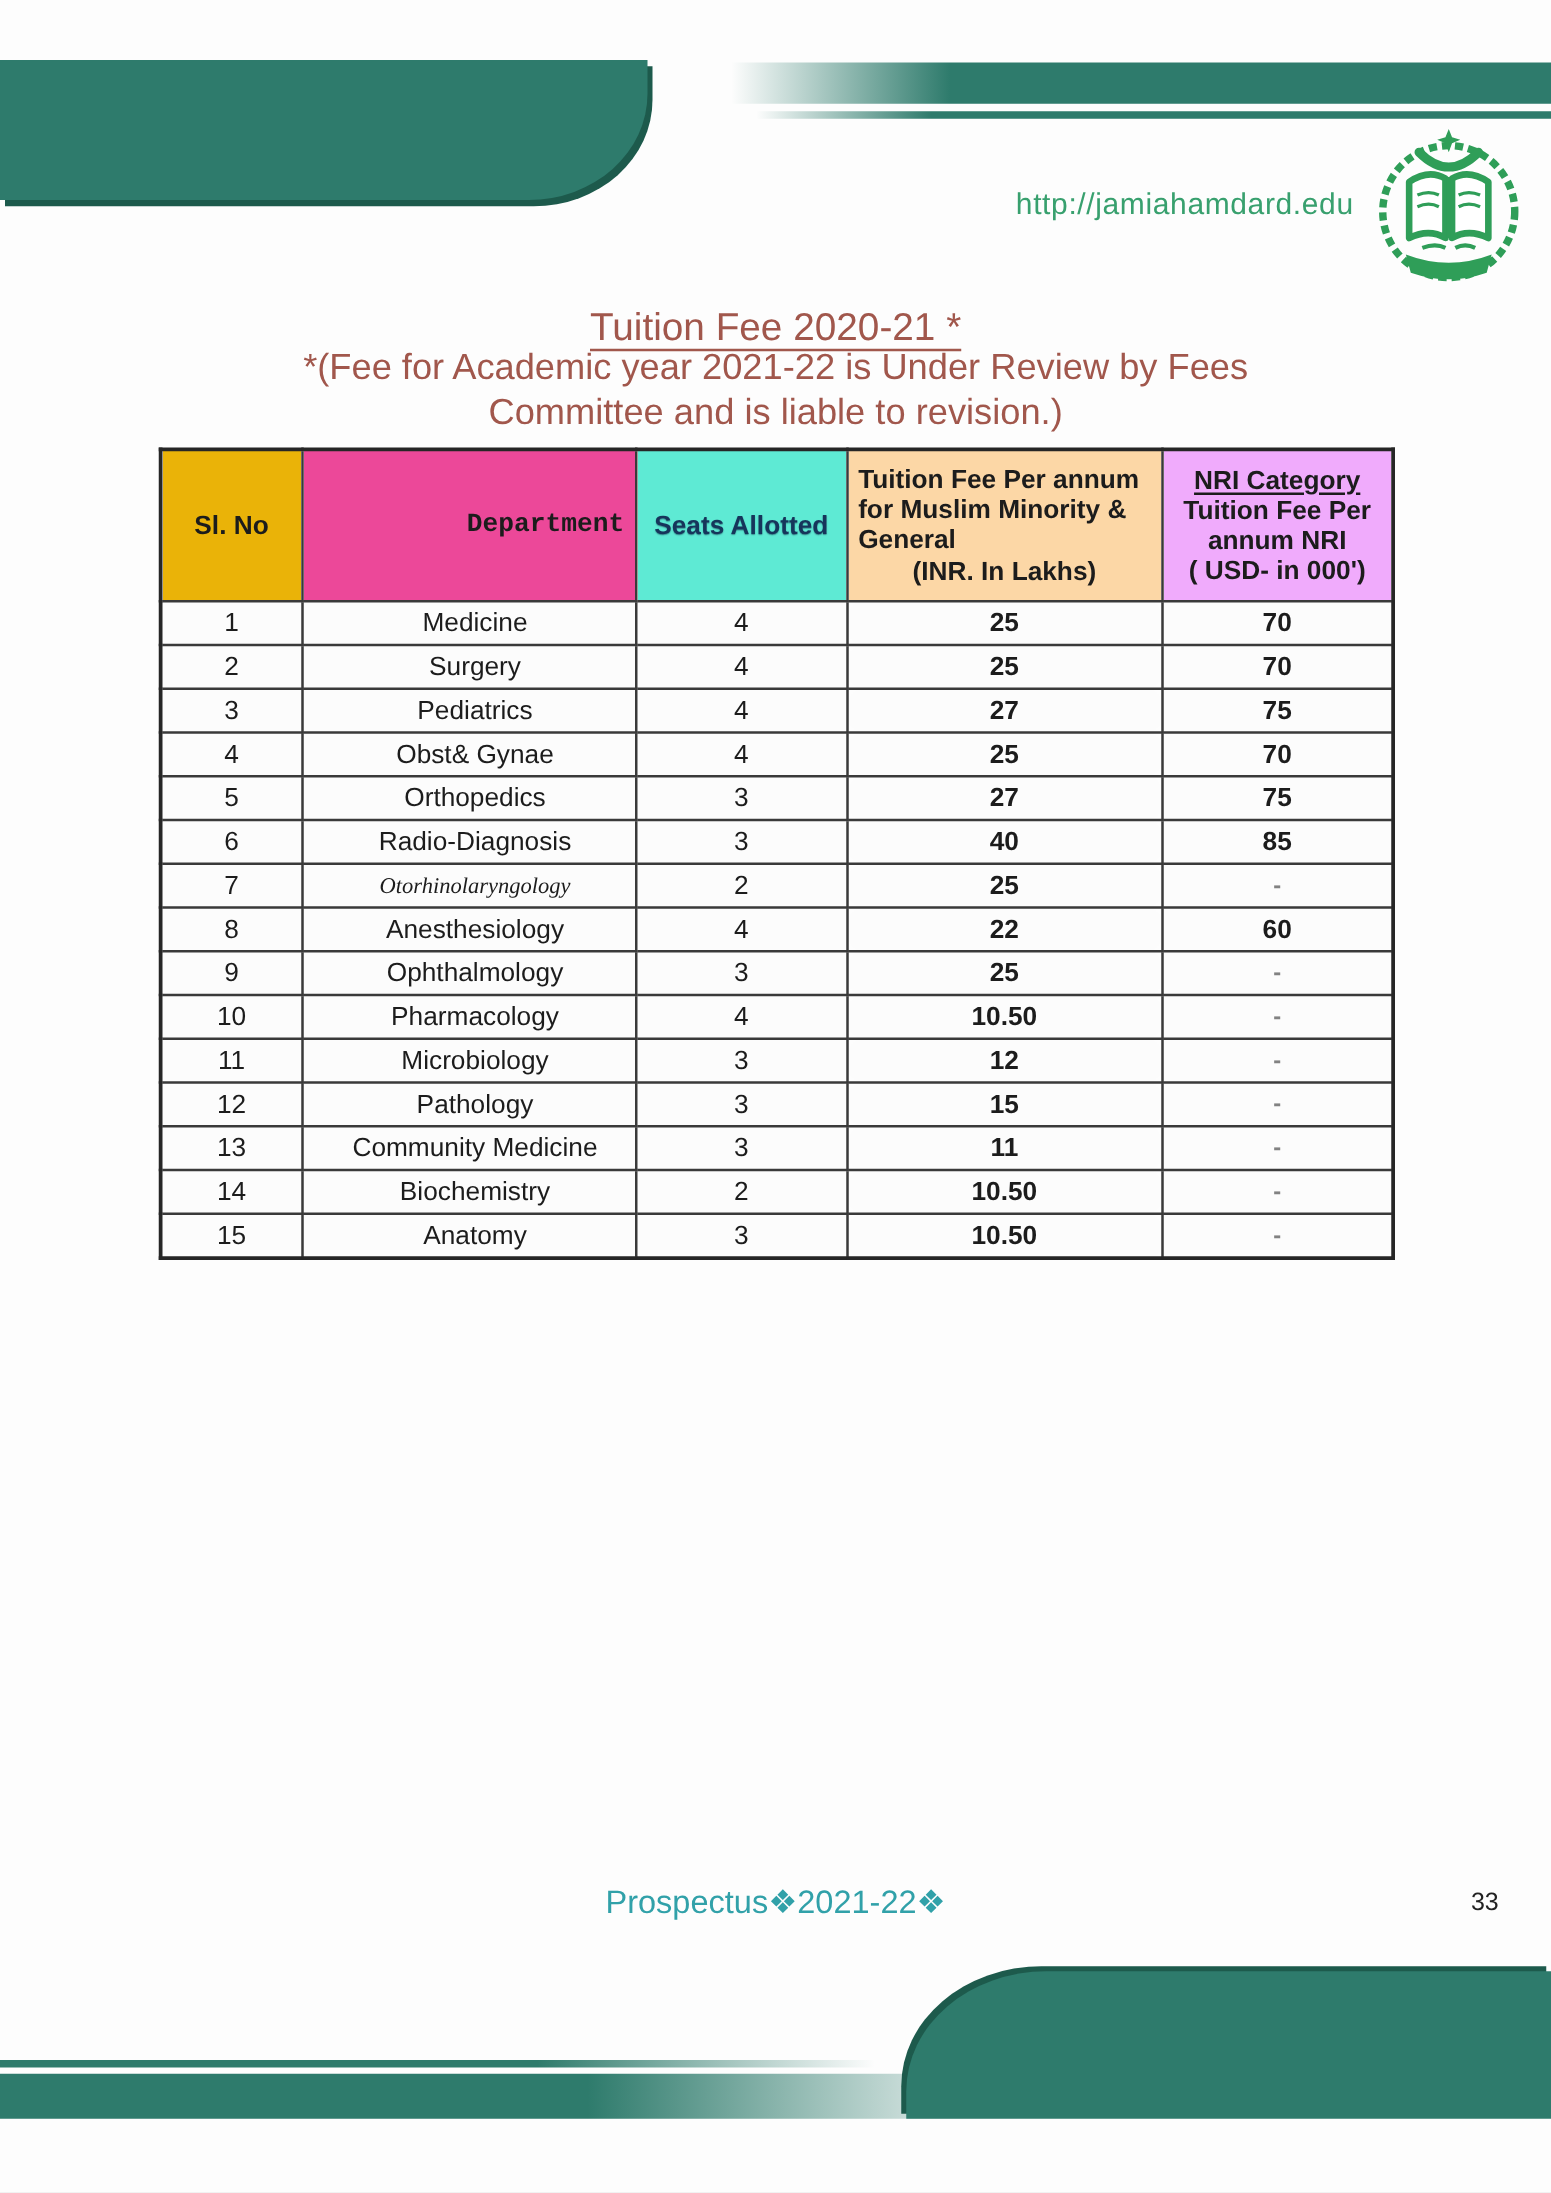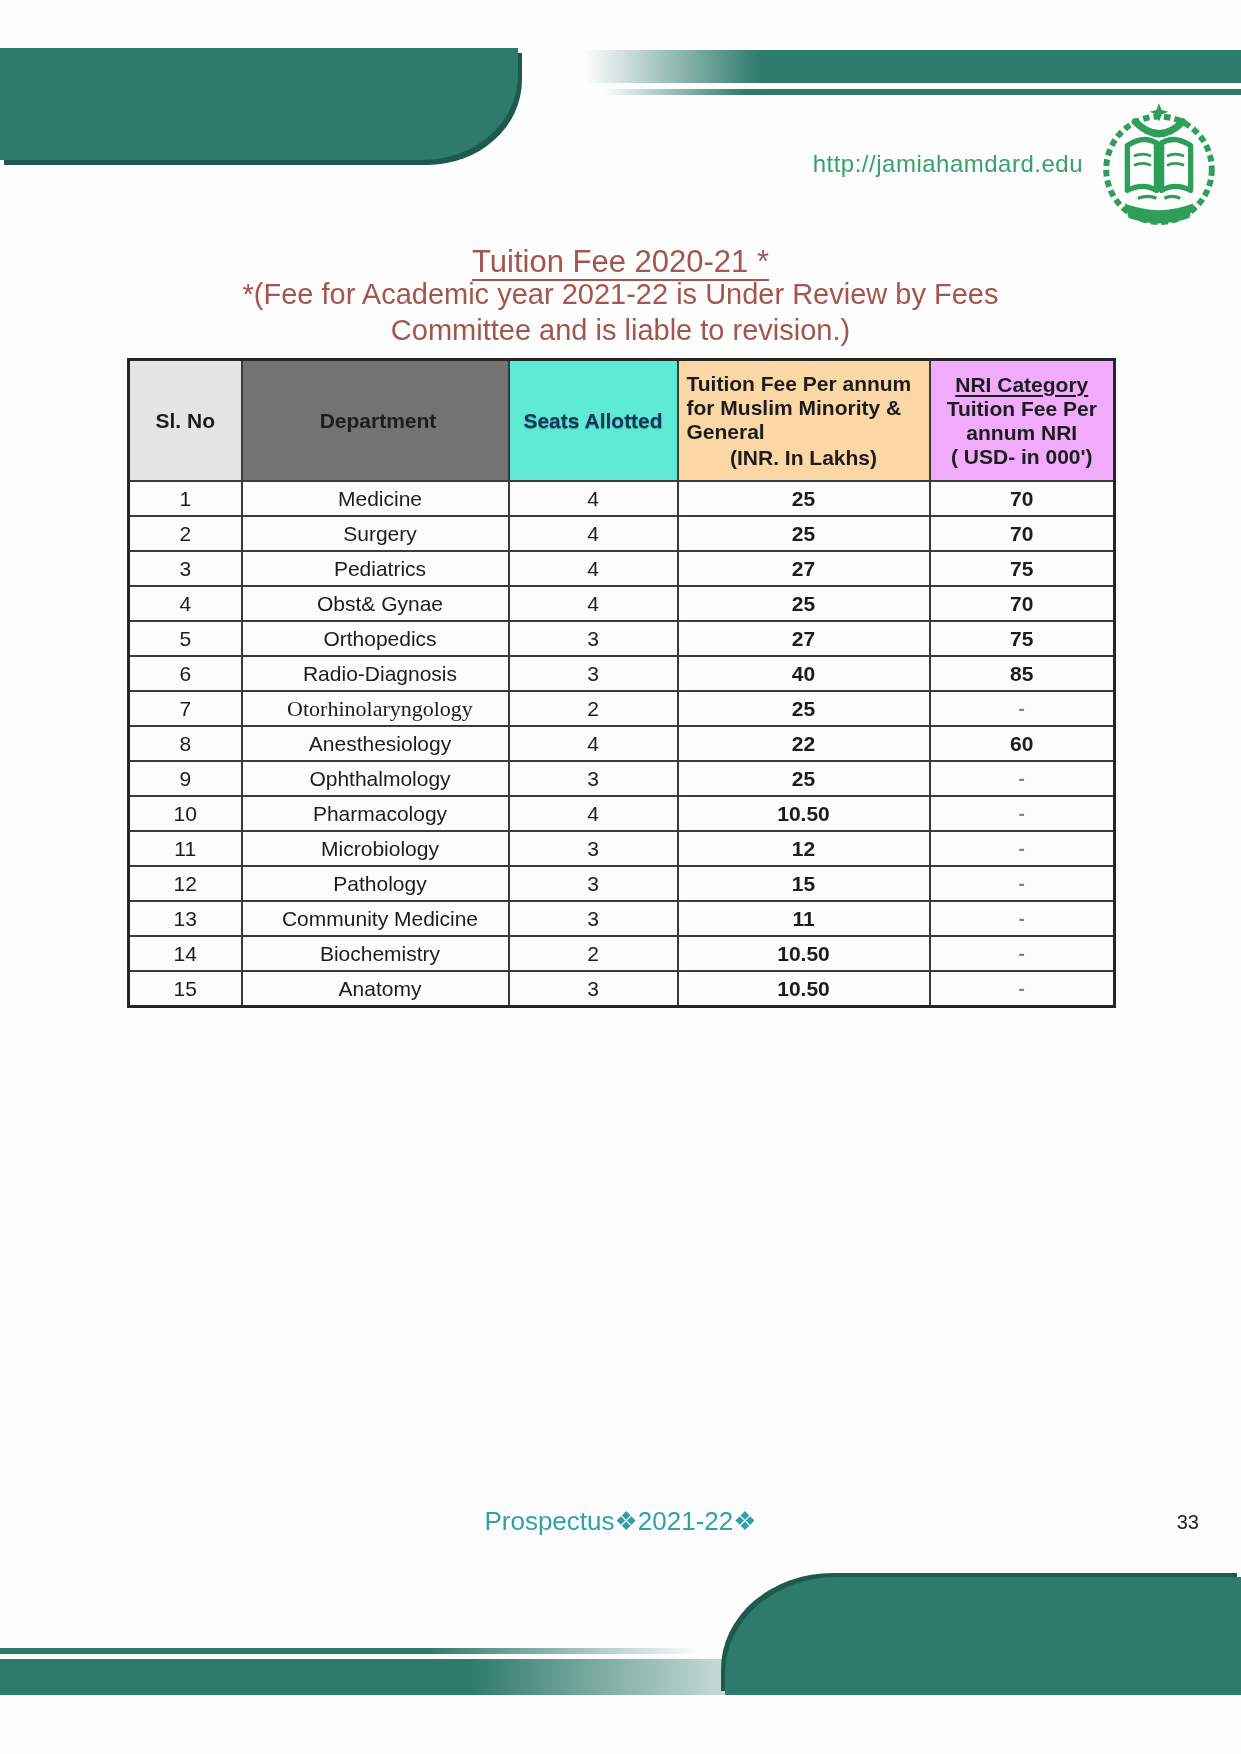--- a/index.html
+++ b/index.html
@@ -63,35 +63,35 @@
     border-collapse:collapse; table-layout:fixed;
     border:3px solid #262626;
   }
   .fee-table th, .fee-table td {
     border:2px solid #3a3a3a; overflow:hidden;
   }
   .fee-table thead th {
     font-size:21px; font-weight:bold; color:#1c1c1c;
     height:111px; vertical-align:middle; padding:4px 8px;
   }
-  .h-sl   { background:#e5e5e5; text-align:center; }
-  .h-dept { background:#737373; text-align:center; padding-left:14px !important; }
+  .h-sl   { background:#eab308; text-align:center; }
+  .h-dept { background:#ec4899; text-align:right; padding-left:14px !important;font-family:Liberation Mono, monospace; }
   .h-seats{ background:#5eead4; color:#16355b !important; text-align:center;
             text-shadow:0 1px 1px rgba(10,35,60,.45); }
   .h-fee  { background:#fcd7a6; text-align:left; }
   .h-nri  { background:#f0abfc; text-align:center; }
   .h-fee .fee-sub { text-align:center; margin-top:2px; }
   .h-nri .nri-title { text-decoration:underline; text-decoration-thickness:2px; text-underline-offset:3px; }
 
   .fee-table tbody td {
     height:33px; font-size:21px; background:#fcfcfc; padding:0 4px;
   }
   .c-sl   { text-align:center; }
   .c-dept { text-align:center; padding-left:14px !important; }
-  .c-dept.serif { font-family:"Liberation Serif", serif; font-size:22px; }
+  .c-dept.serif { font-family:"Liberation Serif", serif; font-size:18px;font-style:italic; }
   .c-seats{ text-align:center; }
   .c-fee  { text-align:center; font-weight:bold;border-radius:13px; }
   .c-nri  { text-align:center; font-weight:bold; }
   .c-nri.dash { color:#828282; font-size:19px; }
 
   
   .footer-line {
     position:absolute; top:1506px; left:0; right:0;
     text-align:center; font-size:26px; color:#31a1a9;
   }

